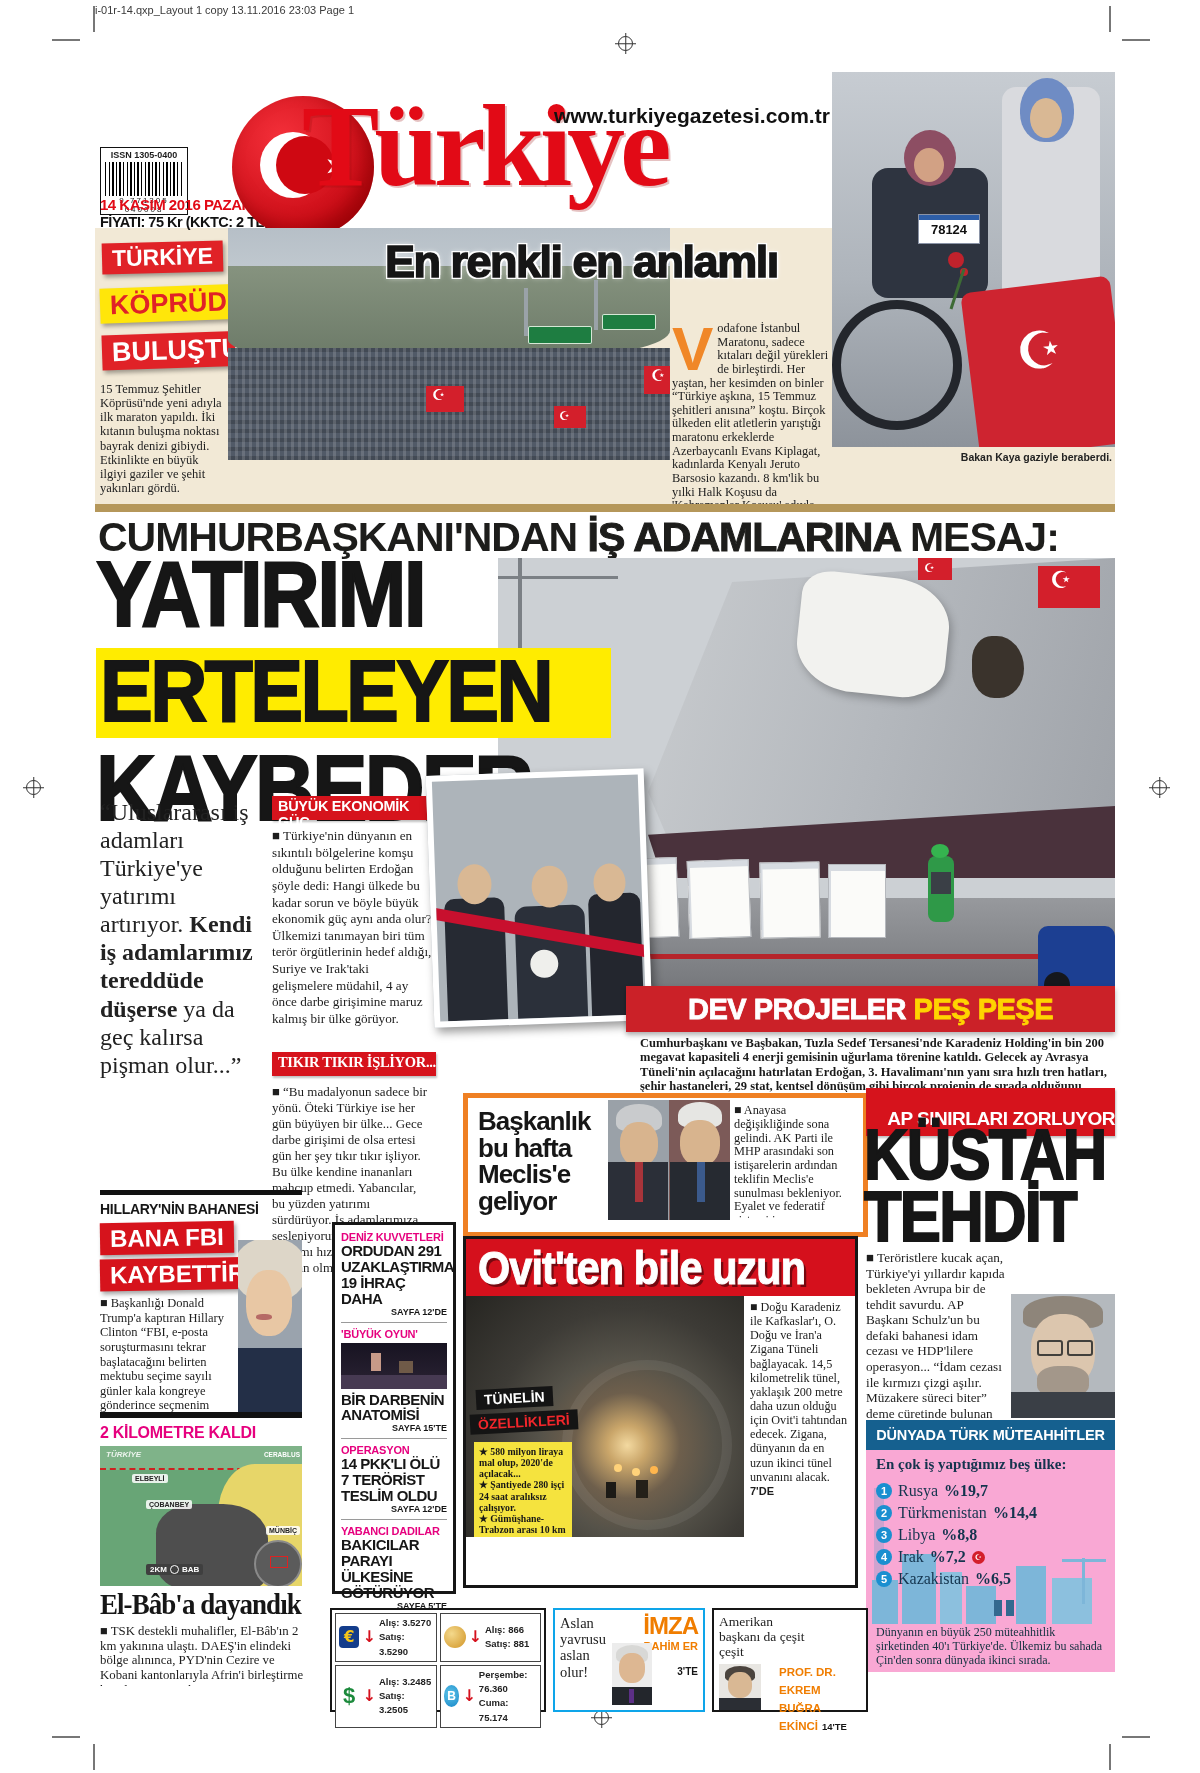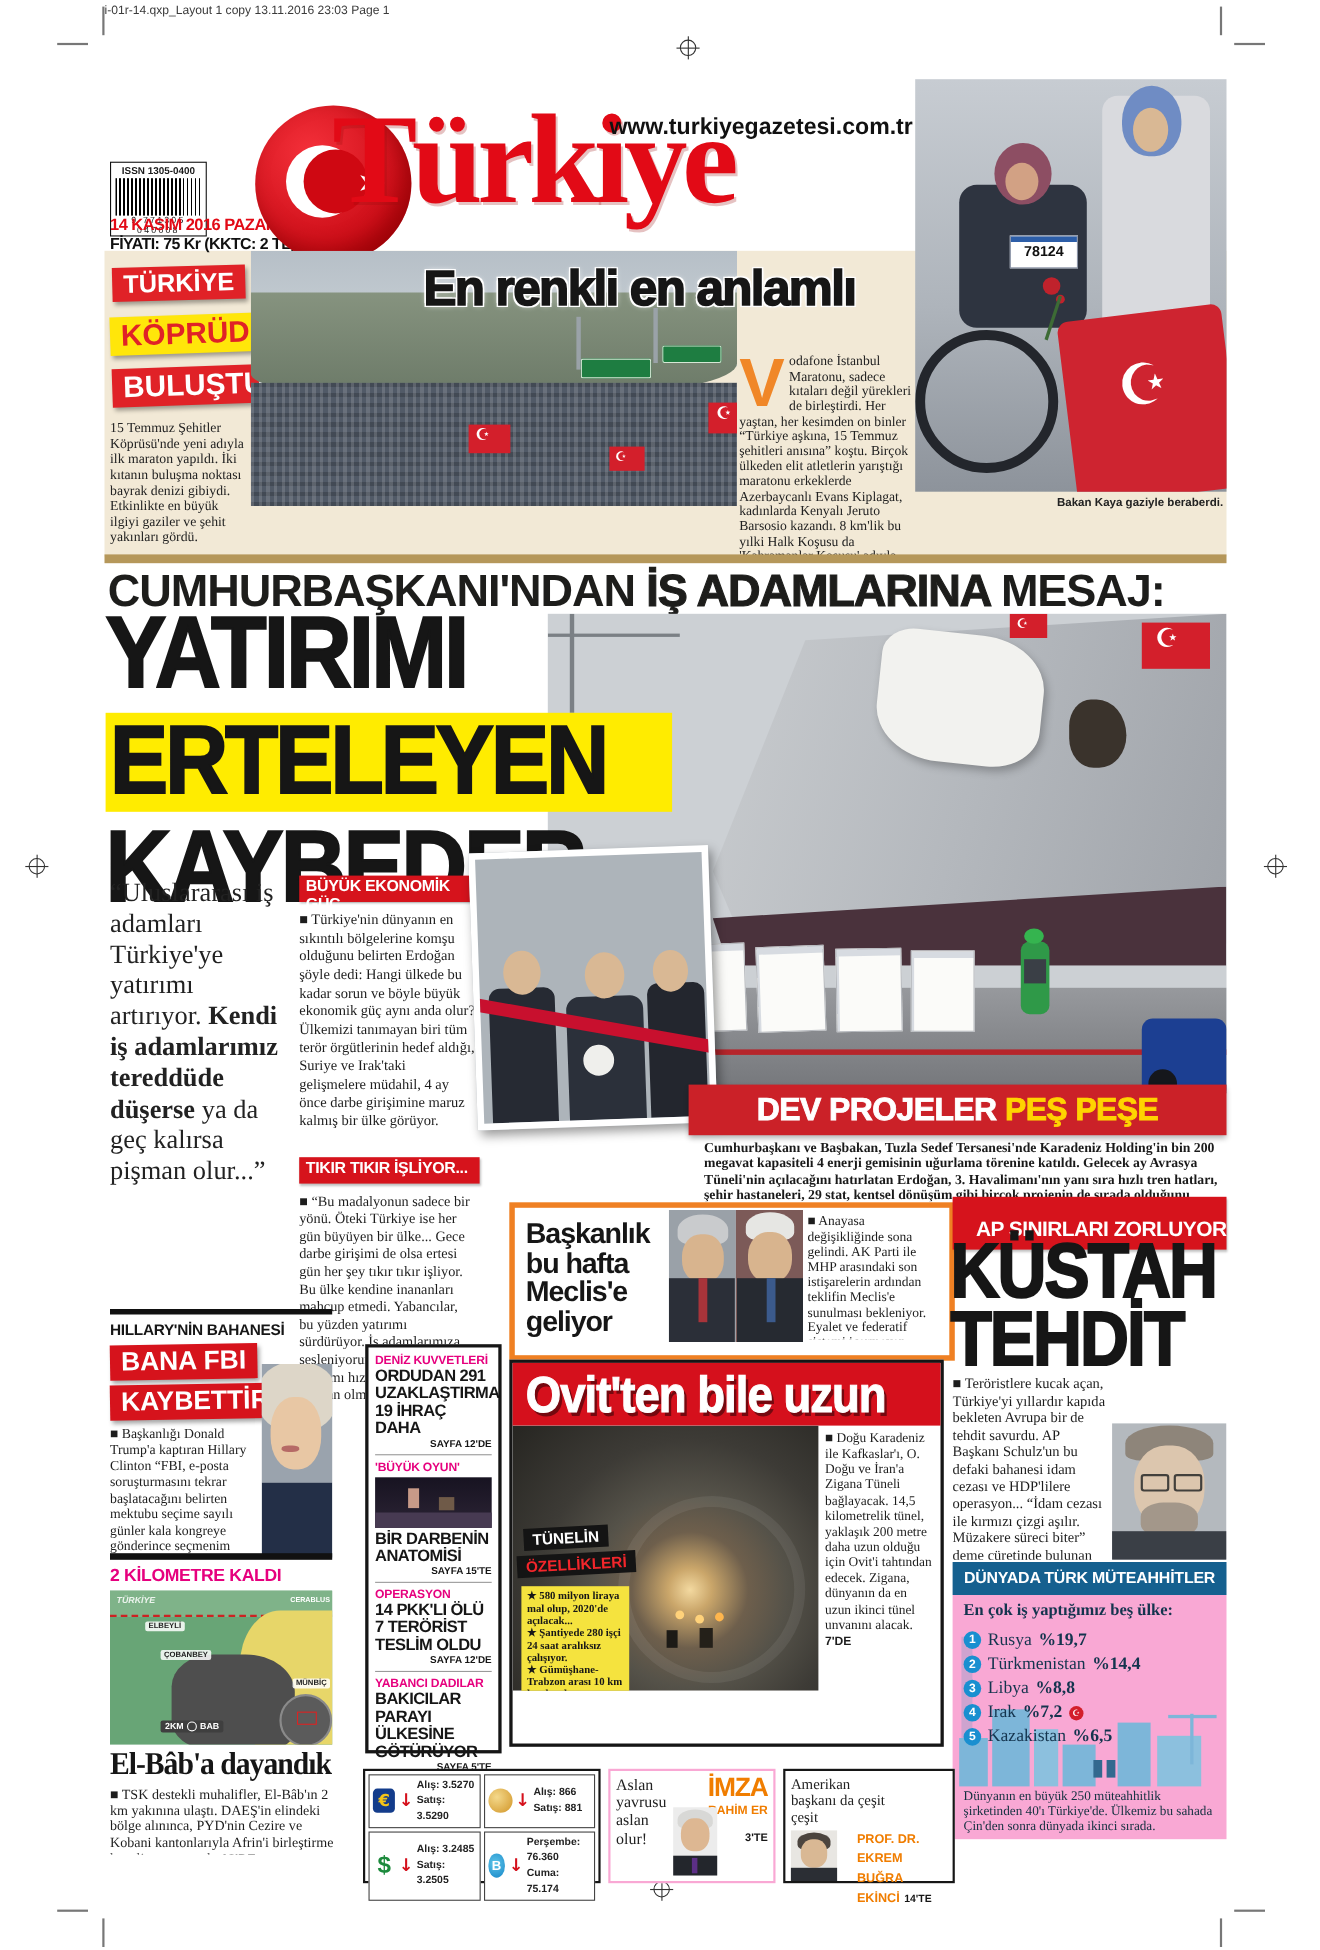--- a/index.html
+++ b/index.html
@@ -156,21 +156,21 @@
     <span style="background:#ffec00;display:inline-block;padding:0 10px 4px 4px;"><span class="hx stroke2 sq sq90" style="font-size:88px;line-height:.98;letter-spacing:-3px;">ERTELEYEN</span></span>
   </div>
   <div class="abs hx stroke2" style="left:96px;top:742px;font-size:92px;line-height:1;letter-spacing:-3px;"><span class="sq sq90">KAYBEDER</span></div>
 
   <div class="abs serif" style="left:100px;top:798px;width:164px;height:280px;font-size:24px;line-height:1.17;color:#222;">
     <span>“Uluslararası iş adamları Türkiye'ye yatırımı artırıyor. </span><span class="b">Kendi iş adamlarımız tereddüde düşerse</span><span> ya da geç kalırsa pişman olur...”</span>
   </div>
 
   <div class="abs redlabel" style="left:272px;top:796px;width:158px;height:22px;font-size:14.5px;padding:2px 0 0 6px;letter-spacing:-.3px;">BÜYÜK EKONOMİK GÜÇ</div>
   <div class="abs serif" style="left:272px;top:828px;width:160px;height:216px;font-size:13.2px;line-height:1.26;color:#1d1d1d;overflow:hidden;">■ Türkiye'nin dünyanın en sıkıntılı bölgelerine komşu olduğunu belirten Erdoğan şöyle dedi: Hangi ülkede bu kadar sorun ve böyle büyük ekonomik güç aynı anda olur? Ülkemizi tanımayan biri tüm terör örgütlerinin hedef aldığı, Suriye ve Irak'taki gelişmelere müdahil, 4 ay önce darbe girişimine maruz kalmış bir ülke görüyor.</div>
-  <div class="abs redlabel" style="left:272px;top:1052px;width:158px;height:22px;font-size:14.5px;padding:2px 0 0 6px;letter-spacing:-.3px;">TIKIR TIKIR İŞLİYOR...</div>
+  <div class="abs redlabel" style="left:272px;top:1052px;width:158px;height:22px;font-size:14.5px;padding:2px 0 0 6px;letter-spacing:-.3px;font-family:Liberation Serif, serif;">TIKIR TIKIR İŞLİYOR...</div>
   <div class="abs serif" style="left:272px;top:1084px;width:160px;height:212px;font-size:13px;line-height:1.23;color:#1d1d1d;overflow:hidden;">
     <span>■ “Bu madalyonun sadece bir yönü. Öteki Türkiye ise her gün büyüyen bir ülke... Gece darbe girişimi de olsa ertesi gün her şey tıkır tıkır işliyor. Bu ülke kendine inananları mahcup etmedi. Yabancılar, bu yüzden yatırımı sürdürüyor. İş adamlarımıza sesleniyorum. Gelin siz de yatırımı hızlandırın. Sonra pişman olmayın.” </span><span class="pageref" style="font-size:12px;">13'TE</span>
   </div>
 
   <div class="abs" style="left:430px;top:772px;width:206px;height:240px;background:#adb4ba;border:6px solid #fff;box-shadow:3px 5px 10px rgba(0,0,0,.4);transform:rotate(-2deg);overflow:hidden;">
     <div class="abs" style="left:8px;top:118px;width:60px;height:122px;background:#262a33;border-radius:10px 10px 0 0;"></div>
     <div class="abs" style="left:78px;top:128px;width:70px;height:112px;background:#2b303a;border-radius:12px 12px 0 0;"></div>
     <div class="abs" style="left:152px;top:118px;width:52px;height:122px;background:#23262e;border-radius:10px 10px 0 0;"></div>
     <div class="abs" style="left:22px;top:84px;width:34px;height:40px;background:#d9b894;border-radius:50%;"></div>
     <div class="abs" style="left:96px;top:88px;width:36px;height:42px;background:#d9b894;border-radius:50%;"></div>
@@ -383,21 +383,21 @@
       <span class="arrow-down">↓</span>
       <span class="mlbl"><span>Alış:</span> <span class="mval">3.2485</span><br><span>Satış:</span> <span class="mval">3.2505</span></span>
     </div>
     <div class="mcell">
       <span style="width:22px;height:22px;border-radius:50%;background:radial-gradient(circle at 40% 40%,#5cc3e8,#1787c8);color:#fff;font-size:12px;font-weight:bold;display:inline-flex;align-items:center;justify-content:center;font-family:'Liberation Sans',sans-serif;">B</span>
       <span class="arrow-down">↓</span>
       <span class="mlbl"><span>Perşembe:</span> <span class="mval">76.360</span><br><span>Cuma:</span> <span class="mval">75.174</span></span>
     </div>
   </div>
 
-  <div class="abs" style="left:553px;top:1608px;width:152px;height:104px;border:2px solid #f9a8d4;background:#fff;box-sizing:border-box;padding:5px;display:flex;gap:4px;">
+  <div class="abs" style="left:553px;top:1608px;width:152px;height:104px;border:2px solid #0ea5e9;background:#fff;box-sizing:border-box;padding:5px;display:flex;gap:4px;">
     <div class="serif" style="width:52px;font-size:14.5px;line-height:1.12;color:#222;">Aslan yavrusu aslan olur!</div>
     <div style="position:relative;width:42px;height:90px;">
       <div class="abs" style="left:2px;bottom:0;width:40px;height:62px;background:#ececec;"></div>
       <div class="abs" style="left:6px;bottom:42px;width:32px;height:18px;background:#d8d8d6;border-radius:50% 50% 30% 30%;"></div>
       <div class="abs" style="left:9px;bottom:22px;width:26px;height:30px;background:#ddb792;border-radius:45%;"></div>
       <div class="abs" style="left:2px;bottom:0;width:40px;height:18px;background:#23262c;"></div>
       <div class="abs" style="left:19px;bottom:2px;width:5px;height:14px;background:#5c2f86;"></div>
     </div>
     <div style="flex:1;text-align:right;">
       <div class="sans b orange-text" style="font-size:24px;line-height:.95;letter-spacing:-1px;">İMZA</div>

